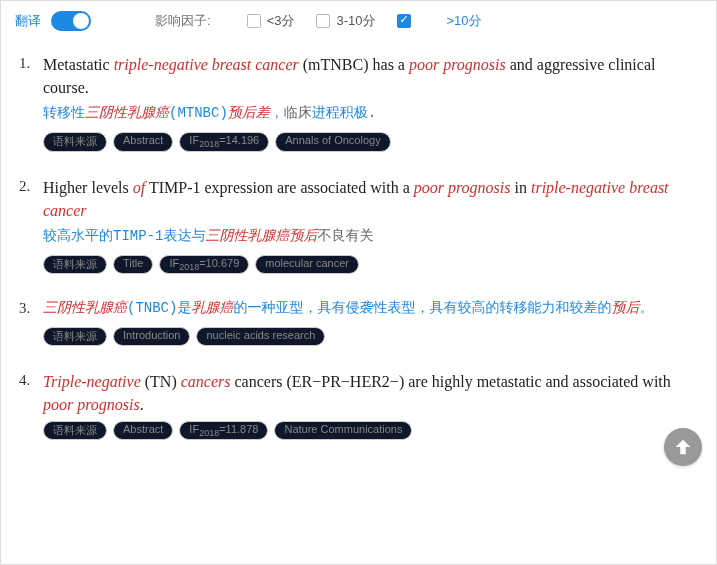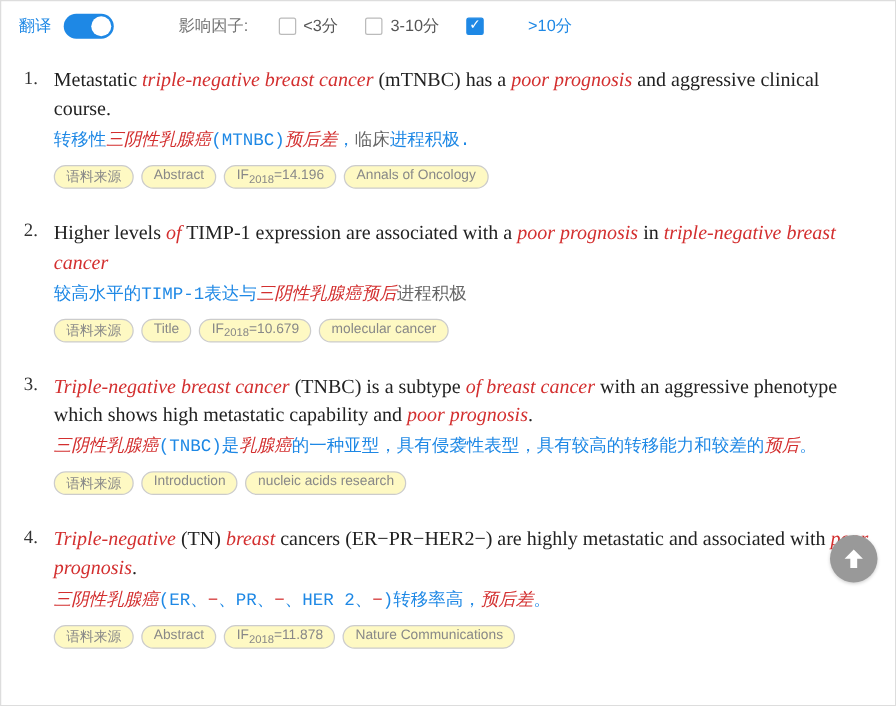--- a/index.html
+++ b/index.html
@@ -11,21 +11,21 @@
     width: 717px;
     height: 565px;
     overflow: hidden;
     position: relative;
     border: 1px solid #ddd;
   }
   .topbar {
     display: flex;
     align-items: center;
     padding: 10px 14px 12px 14px;
-    gap: 24px;
+    gap: 36px;
     font-family: "Microsoft YaHei", Arial, sans-serif;
     font-size: 13px;
   }
   .translate-group { display: flex; align-items: center; gap: 10px; }
   .translate-label { color: #1e88e5; font-size: 13px; }
   .toggle {
     width: 40px; height: 20px; border-radius: 10px;
     background: #1e88e5; position: relative; cursor: pointer;
   }
   .toggle::after {
@@ -57,21 +57,21 @@
     font-size: 14px; line-height: 1.5; color: #1e88e5;
     font-family: Liberation Mono, monospace; margin-bottom: 8px;
   }
   .chn .hl { color: #d32f2f; font-style: italic; }
   .chn .plain { color: #666; }
   .tags { display: flex; gap: 6px; flex-wrap: wrap; }
   .tag {
     border: 1px solid #ccc; border-radius: 11px;
     padding: 1px 9px; font-size: 11px; color: #888;
     font-family: Arial, "Microsoft YaHei", sans-serif;
-    background: #fef9c3;
+    background: #0f172a;
   }
   .tag sub { font-size: 9px; }
 
   .scroll-top {
     position: absolute; right: 14px; bottom: 98px;
     width: 38px; height: 38px; border-radius: 50%;
     background: #999; color: #fff; display: flex;
     align-items: center; justify-content: center;
     cursor: pointer; box-shadow: 0 1px 3px rgba(0,0,0,.2);
   }
@@ -113,46 +113,44 @@
           <span class="tag">Abstract</span>
           <span class="tag">IF<sub>2018</sub>=14.196</span>
           <span class="tag">Annals of Oncology</span>
         </div>
       </div>
     </div>
     <div class="item">
       <div class="num">2.</div>
       <div class="content">
         <div class="eng"><span>Higher levels </span><span class="hl">of</span><span> TIMP-1 expression are associated with a </span><span class="hl">poor prognosis</span><span> in </span><span class="hl">triple-negative breast cancer</span></div>
-        <div class="chn"><span>较高水平的TIMP-1表达与</span><span class="hl">三阴性乳腺癌预后</span><span class="plain">进程积极</span></div>
+        <div class="chn"><span>较高水平的TIMP-1表达与</span><span class="hl">三阴性乳腺癌预后</span><span class="plain">不良有关</span></div>
         <div class="tags">
           <span class="tag">语料来源</span>
           <span class="tag">Title</span>
           <span class="tag">IF<sub>2018</sub>=10.679</span>
           <span class="tag">molecular cancer</span>
         </div>
       </div>
     </div>
     <div class="item">
       <div class="num">3.</div>
       <div class="content">
-        <div class="eng"><span class="hl">Triple-negative breast cancer</span><span> (TNBC) is a subtype </span><span class="hl">of breast cancer</span><span> with an aggressive phenotype which shows high metastatic capability and </span><span class="hl">poor prognosis</span><span>.</span></div>
         <div class="chn"><span class="hl">三阴性乳腺癌</span><span>(TNBC)是</span><span class="hl">乳腺癌</span><span>的一种亚型，具有侵袭性表型，具有较高的转移能力和较差的</span><span class="hl">预后</span><span>。</span></div>
         <div class="tags">
           <span class="tag">语料来源</span>
           <span class="tag">Introduction</span>
           <span class="tag">nucleic acids research</span>
         </div>
       </div>
     </div>
     <div class="item">
       <div class="num">4.</div>
       <div class="content">
-        <div class="eng"><span class="hl">Triple-negative</span><span> (TN) </span><span class="hl">breast</span><span> cancers (ER−PR−HER2−) are highly metastatic and associated with </span><span class="hl">poor prognosis</span><span>.</span></div>
-        <div class="chn"><span class="hl">三阴性乳腺癌</span><span>(ER、</span><span class="hl">−</span><span>、PR、</span><span class="hl">−</span><span>、HER 2、</span><span class="hl">−</span><span>)转移率高，</span><span class="hl">预后差</span><span>。</span></div>
+        <div class="eng"><span class="hl">Triple-negative</span><span> (TN) </span><span class="hl">cancers</span><span> cancers (ER−PR−HER2−) are highly metastatic and associated with </span><span class="hl">poor prognosis</span><span>.</span></div>
         <div class="tags">
           <span class="tag">语料来源</span>
           <span class="tag">Abstract</span>
           <span class="tag">IF<sub>2018</sub>=11.878</span>
           <span class="tag">Nature Communications</span>
         </div>
       </div>
     </div>
   </div>
 

